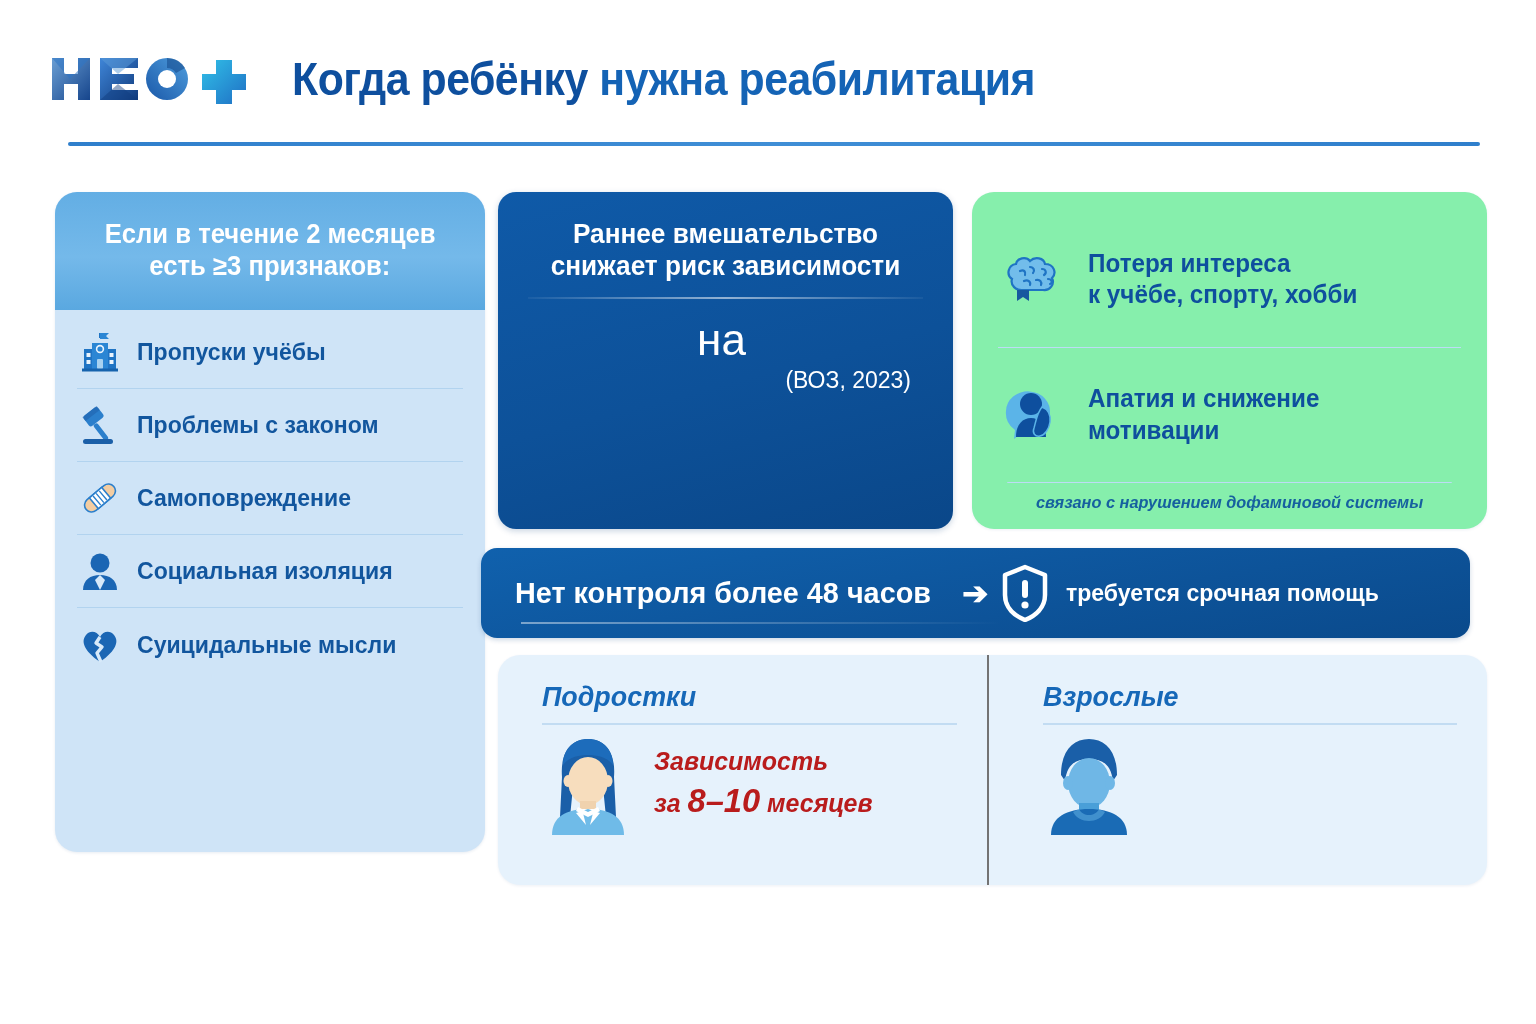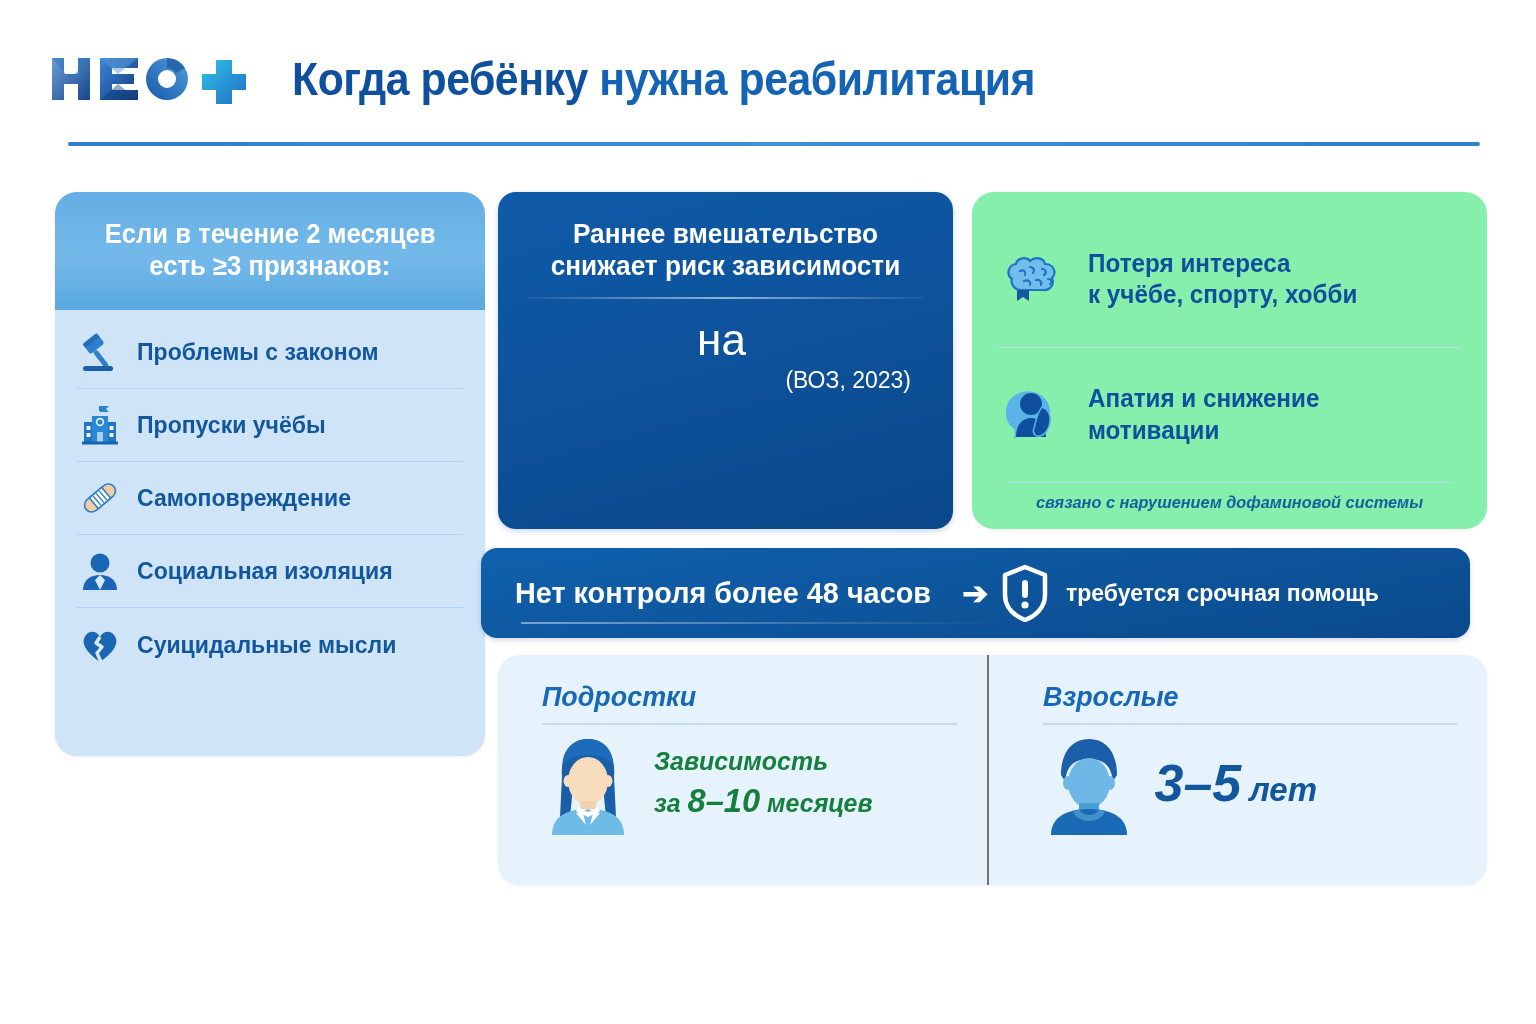--- a/index.html
+++ b/index.html
@@ -24,21 +24,21 @@
   }
   .title .t-strong{ color:#0e4f9e; font-weight:700; }
   .rule{
     position:absolute; left:68px; top:142px; width:1412px; height:4px;
     background:linear-gradient(90deg,#2f7fcc 0%,#3f8ed6 50%,#2f7fcc 100%);
     border-radius:2px;
   }
 
   
   .left-panel{
-    position:absolute; left:55px; top:192px; width:430px; height:564px;
+    position:absolute; left:55px; top:192px; width:430px; height:660px;
     background:#cfe4f7; border-radius:22px; overflow:hidden;
     box-shadow:0 1px 3px rgba(20,70,130,.10);
   }
   .lp-head{
     height:118px; width:100%;
     background:linear-gradient(180deg,#63aee4 0%,#74b9ea 55%,#5aa8e0 100%);
     display:flex; flex-direction:column; align-items:center; justify-content:center;
     padding:0 18px;
   }
   .lp-head-line{
@@ -135,21 +135,21 @@
   }
   .cmp-col{ flex:1 1 0; padding:26px 30px 20px 44px;font-style:italic; }
   .cmp-col.right{ border-left:2px solid #737373; padding-left:54px; }
   .cmp-title{
     font-size:28px; font-weight:700; color:#1668b8; transform:scaleX(0.96);
     transform-origin:left center;
   }
   .cmp-hr{ height:2px; background:#c2dcf2; margin:10px 0 0; }
   .cmp-row{ display:flex; align-items:center; gap:20px; margin-top:6px; }
   .cmp-row .ava{ width:92px; height:104px; flex:0 0 auto; }
-  .cmp-text{ color:#15803d; }
+  .cmp-text{ color:#b91c1c; }
   .cmp-l1{ font-size:26px; font-weight:700; transform:scaleX(0.96); transform-origin:left center; }
   .cmp-l2{ font-size:26px; font-weight:700; margin-top:4px; white-space:nowrap;
            transform:scaleX(0.96); transform-origin:left center; }
   .cmp-l2 .big{ font-size:34px; }
   .cmp-years{ font-size:52px; font-weight:700; color:#12569e; white-space:nowrap; }
   .cmp-years .unit{ font-size:33px; margin-left:8px; }
 </style>
 </head>
 <body>
 
@@ -197,46 +197,46 @@
 
   <div class="left-panel">
     <div class="lp-head">
       <div class="lp-head-line">Если в течение 2 месяцев</div>
       <div class="lp-head-line">есть ≥3 признаков:</div>
     </div>
     <div class="lp-body">
 
       <div class="lp-item">
         <svg class="ic" viewBox="0 0 46 46">
-          <g transform="rotate(-38 23 23)">
-            <rect x="14" y="6" width="18" height="13" rx="2.5" fill="#2b7fcc"></rect>
-            <rect x="17" y="19" width="5" height="20" rx="2" fill="#2b7fcc"></rect>
-            <path d="M14 6 h18 v5 h-18 Z" fill="#1f63ad" opacity=".6"></path>
-          </g>
-          <rect x="6" y="37" width="30" height="5" rx="2.5" fill="#1b5fa8"></rect>
-        </svg>
-        <div class="lbl">Проблемы с законом</div>
-      </div>
-
-      <div class="lp-item">
-        <svg class="ic" viewBox="0 0 46 46">
           <path d="M23 4 v5" stroke="#1f74c4" stroke-width="2"></path>
           <path d="M23 4 h9 l-3 3 3 3 h-9 Z" fill="#2b86d4"></path>
           <path d="M7 20 h32 v20 H7 Z" fill="#1f74c4"></path>
           <path d="M15 14 h16 v26 H15 Z" fill="#2b86d4"></path>
           <circle cx="23" cy="20" r="4.2" fill="#eaf4fd"></circle>
           <circle cx="23" cy="20" r="2.6" fill="#2b86d4"></circle>
           <rect x="20" y="30" width="6" height="10" rx="1" fill="#a8d2f0"></rect>
           <rect x="9.5" y="24" width="4" height="4" fill="#eaf4fd"></rect>
           <rect x="9.5" y="31" width="4" height="4" fill="#eaf4fd"></rect>
           <rect x="32.5" y="24" width="4" height="4" fill="#eaf4fd"></rect>
           <rect x="32.5" y="31" width="4" height="4" fill="#eaf4fd"></rect>
           <rect x="5" y="39.5" width="36" height="3" fill="#1663ad"></rect>
         </svg>
         <div class="lbl">Пропуски учёбы</div>
+      </div>
+
+      <div class="lp-item">
+        <svg class="ic" viewBox="0 0 46 46">
+          <g transform="rotate(-38 23 23)">
+            <rect x="14" y="6" width="18" height="13" rx="2.5" fill="#2b7fcc"></rect>
+            <rect x="17" y="19" width="5" height="20" rx="2" fill="#2b7fcc"></rect>
+            <path d="M14 6 h18 v5 h-18 Z" fill="#1f63ad" opacity=".6"></path>
+          </g>
+          <rect x="6" y="37" width="30" height="5" rx="2.5" fill="#1b5fa8"></rect>
+        </svg>
+        <div class="lbl">Проблемы с законом</div>
       </div>
 
       <div class="lp-item">
         <svg class="ic" viewBox="0 0 46 46">
           <g transform="rotate(-40 23 23)">
             <rect x="5" y="16" width="36" height="14" rx="7" fill="#f3cda2" stroke="#2b7fcc" stroke-width="1.6"></rect>
             <rect x="15" y="16" width="16" height="14" fill="#ffffff" stroke="#2b7fcc" stroke-width="1.6"></rect>
             <path d="M19 17 v12 M23 17 v12 M27 17 v12" stroke="#2b7fcc" stroke-width="1.4"></path>
           </g>
         </svg>
@@ -345,21 +345,18 @@
       <div class="cmp-row">
         <svg class="ava" viewBox="0 0 92 104">
           <path d="M18 44 c0 -24 12 -36 28 -36 c16 0 28 12 28 36 l-4 6 c-2 -16 -10 -22 -24 -22 c-14 0 -22 6 -24 22 Z" fill="#1a5fa8"></path>
           <ellipse cx="46" cy="52" rx="21" ry="25" fill="#6fb7e6"></ellipse>
           <ellipse cx="25" cy="52" rx="5" ry="7" fill="#6fb7e6"></ellipse>
           <ellipse cx="67" cy="52" rx="5" ry="7" fill="#6fb7e6"></ellipse>
           <path d="M36 72 h20 v12 h-20 Z" fill="#4a9fd8"></path>
           <path d="M8 104 c0 -18 16 -26 38 -26 c22 0 38 8 38 26 Z" fill="#1a6bb5"></path>
           <path d="M36 78 c4 8 16 8 20 0 l6 3 c-6 12 -26 12 -32 0 Z" fill="#5aa9de" opacity=".6"></path>
         </svg>
-        <div class="cmp-years">
-          <span>3–5</span><span class="unit">лет</span>
-        </div>
       </div>
     </div>
 
   </div>
 
 </div>
 
 </body></html>

